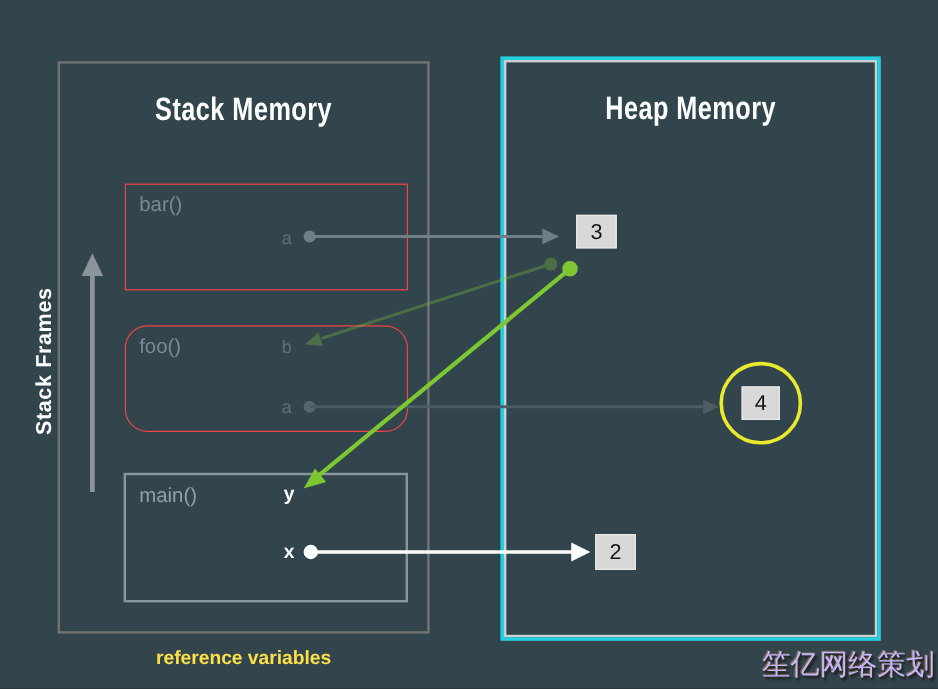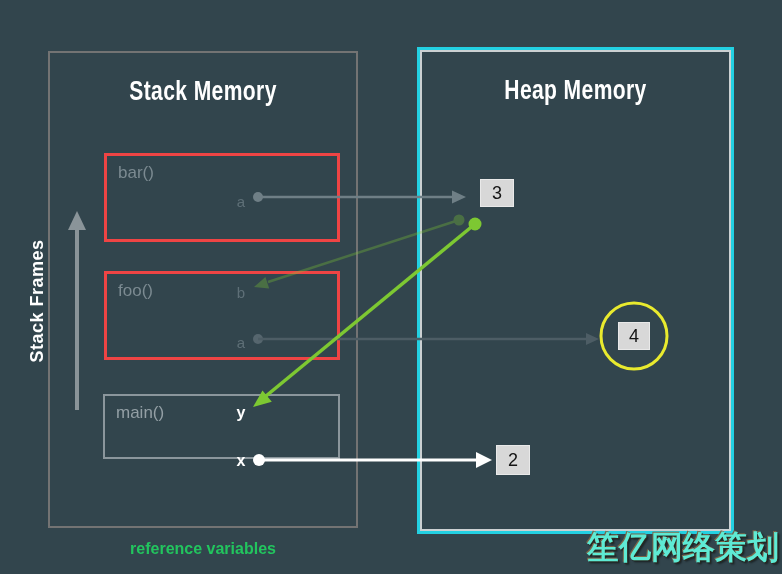--- a/index.html
+++ b/index.html
@@ -19,52 +19,52 @@
     outline:3px solid #23d0e2;
   }
   .box-title{
     position:absolute;left:0;top:23px;width:100%;
     text-align:center;color:#ffffff;
     font-size:27px;font-weight:bold;line-height:30px;
     transform:scaleX(.78);letter-spacing:.5px;
   }
   
   .frame{position:absolute;box-sizing:border-box;}
-  .frame.dim{border:3px solid #ef4444;}
+  .frame.dim{border:1px solid #ef4444;}
   .frame.bright{border:2px solid #8b969c;}
   .frame-bar{left:104px;top:153px;width:236px;height:89px;}
-  .frame-foo{left:104px;top:271px;width:236px;height:89px;}
-  .frame-main{left:103px;top:394px;width:237px;height:65px;}
+  .frame-foo{left:104px;top:271px;width:236px;height:89px;border-radius:19px;}
+  .frame-main{left:103px;top:394px;width:237px;height:108px;}
   .frame-name{position:absolute;left:11px;top:7px;font-size:17px;}
   .frame.dim .frame-name{color:#7b8a91;}
   .frame.bright .frame-name{color:#939fa5;}
   .var{position:absolute;transform:translate(-50%,-50%);font-size:15px;color:#5e6f77;}
   .var.white{color:#ffffff;font-weight:bold;font-size:16px;}
   
   .obj{
     position:absolute;background:#d8d8d8;border:1px solid #e9e9e9;
     color:#141414;font-size:18px;text-align:center;box-sizing:border-box;
   }
   .obj-3{left:480px;top:179px;width:34px;height:28px;line-height:27px;}
   .obj-4{left:618px;top:322px;width:32px;height:28px;line-height:27px;}
   .obj-2{left:496px;top:445px;width:34px;height:30px;line-height:29px;}
   
   .side-label{
     position:absolute;left:37px;top:301px;white-space:nowrap;
     transform:translate(-50%,-50%) rotate(-90deg);
     color:#ffffff;font-size:18px;font-weight:bold;letter-spacing:.5px;
   }
   .caption{
-    position:absolute;color:#22c55e;font-size:16px;font-weight:600;text-align:center;
+    position:absolute;color:#fde047;font-size:16px;font-weight:600;text-align:center;
   }
   .caption-stack{left:48px;top:540px;width:310px;}
   .caption-heap{left:420px;top:541px;width:307px;}
   .watermark{
     position:absolute;right:3px;bottom:4px;
-    font-size:32px;font-weight:bold;color:#5eead4;letter-spacing:0px;
+    font-size:24px;font-weight:normal;color:#c4b5fd;letter-spacing:0px;
     text-shadow:1px 1px 0 #2a2a20,-1px -1px 0 #7a6448,2px 2px 2px rgba(0,0,0,.5);
   }
   
   svg.overlay{position:absolute;left:0;top:0;z-index:5;pointer-events:none;}
 </style>
 </head>
 <body>
 
 <div class="page">
 

